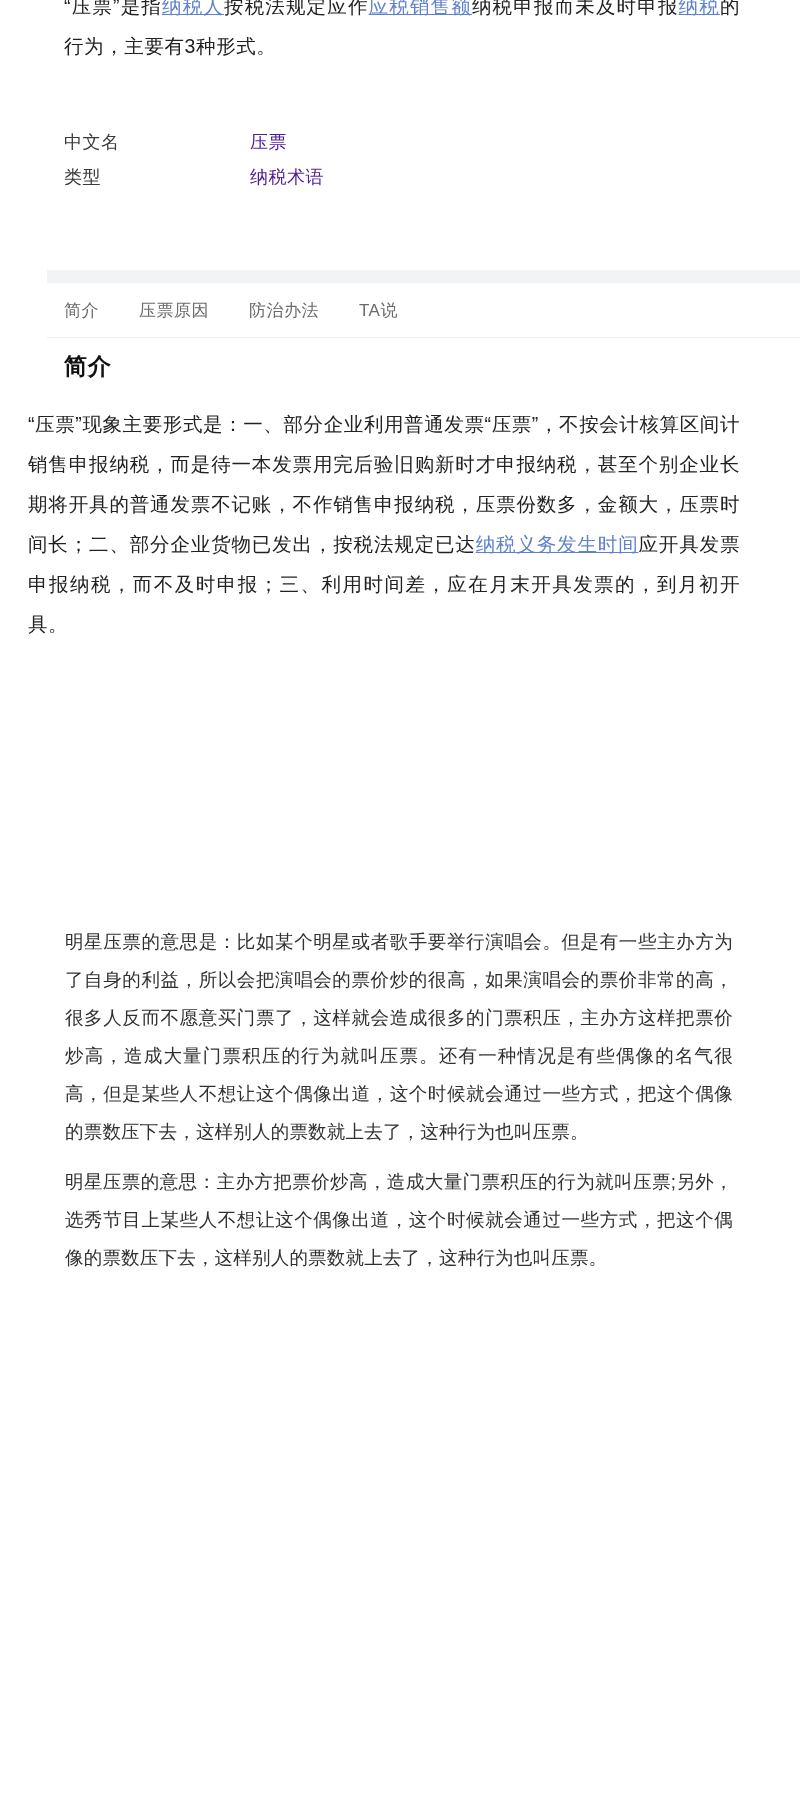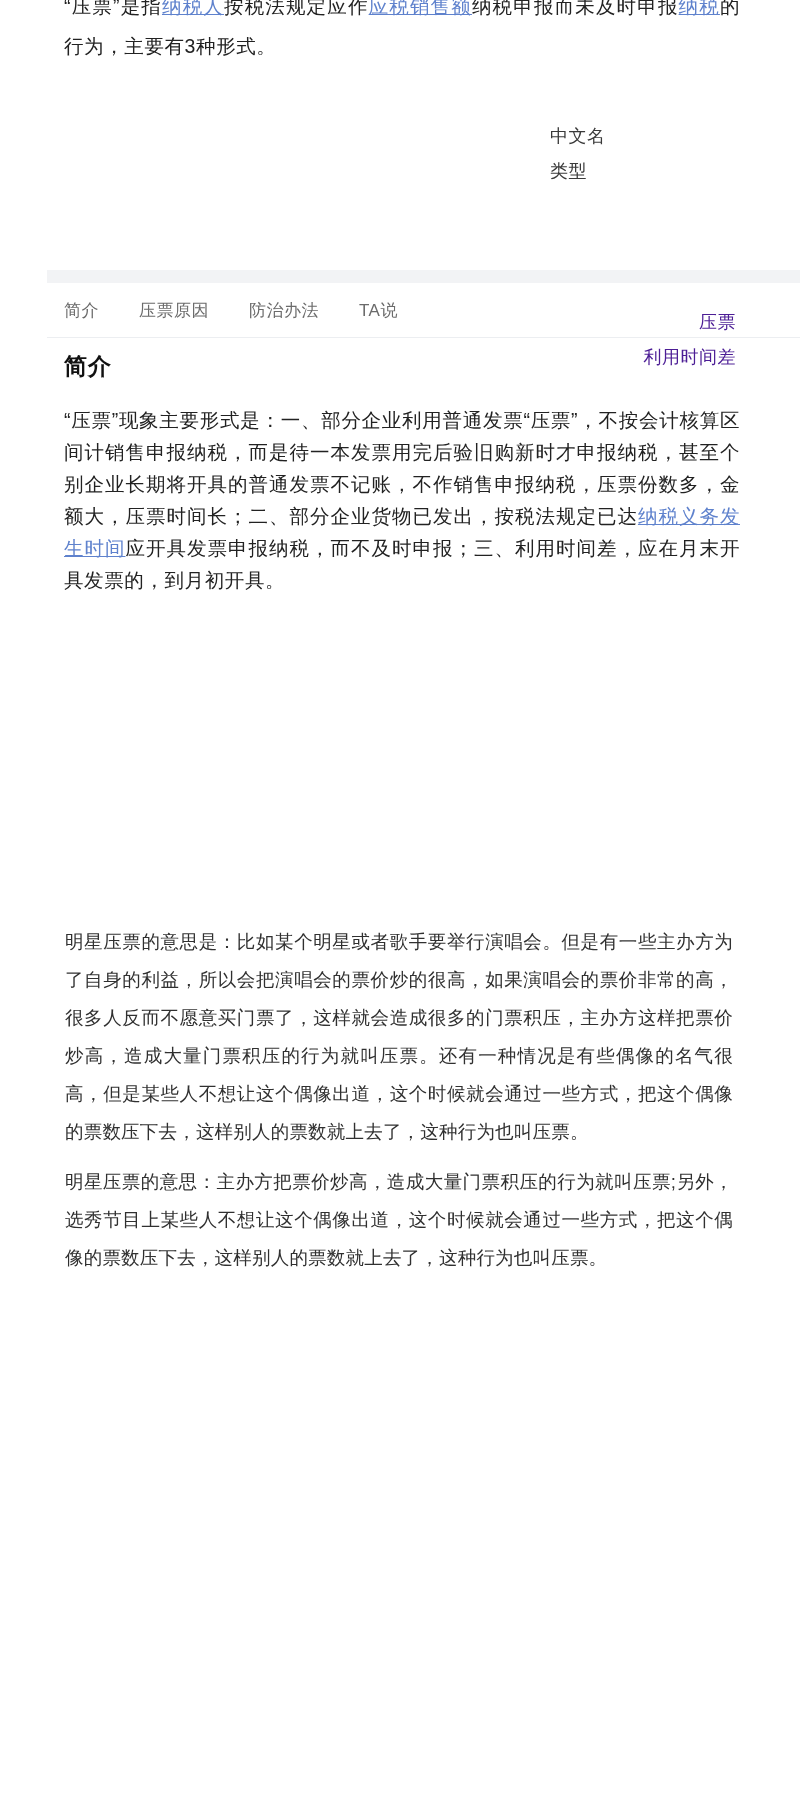--- a/index.html
+++ b/index.html
@@ -47,23 +47,22 @@
   .infobox {
     position: absolute;
     left: 0;
     top: 124px;
     width: 800px;
     padding: 0 64px;
     box-sizing: border-box;
   }
   .info-row {
     display: flex;
-    align-items: flex-end;
+    align-items: center;
     height: 35px;
-    flex-direction: column;
   }
   .info-key {
     width: 186px;
     flex: 0 0 186px;
     font-size: 18px;
     color: #3a3a3a;
     letter-spacing: 0.5px;
   }
   .info-val {
     font-size: 18px;
@@ -113,25 +112,25 @@
     color: #111111;
     letter-spacing: 1px;
   }
 
   
   .body-1 {
     position: absolute;
     left: 0;
     top: 404px;
     width: 800px;
-    padding: 0 60px 0 64px;
+    padding: 0 60px 0 28px;
     box-sizing: border-box;
     margin: 0;
     font-size: 19.5px;
-    line-height: 32px;
+    line-height: 40px;
     letter-spacing: 0.6px;
     color: #222222;
     text-align: justify;
     font-weight: 500;
   }
 
   .body-2 {
     position: absolute;
     left: 0;
     top: 918px;
@@ -160,21 +159,21 @@
     <p class="lead"><span>“压票”是指</span><a class="lnk" href="#">纳税人</a><span>按税法规定应作</span><a class="lnk" href="#">应税销售额</a><span>纳税申报而未及时申报</span><a class="lnk" href="#">纳税</a><span>的行为，主要有3种形式。</span></p>
   </div>
 
   <div class="infobox">
     <div class="info-row">
       <div class="info-key">中文名</div>
       <div class="info-val">压票</div>
     </div>
     <div class="info-row">
       <div class="info-key">类型</div>
-      <div class="info-val">利用时间差</div>
+      <div class="info-val">纳税术语</div>
     </div>
   </div>
 
   <div class="band"></div>
 
   <div class="tabbar">
     <div class="tab">简介</div>
     <div class="tab">压票原因</div>
     <div class="tab">防治办法</div>
     <div class="tab">TA说</div>

